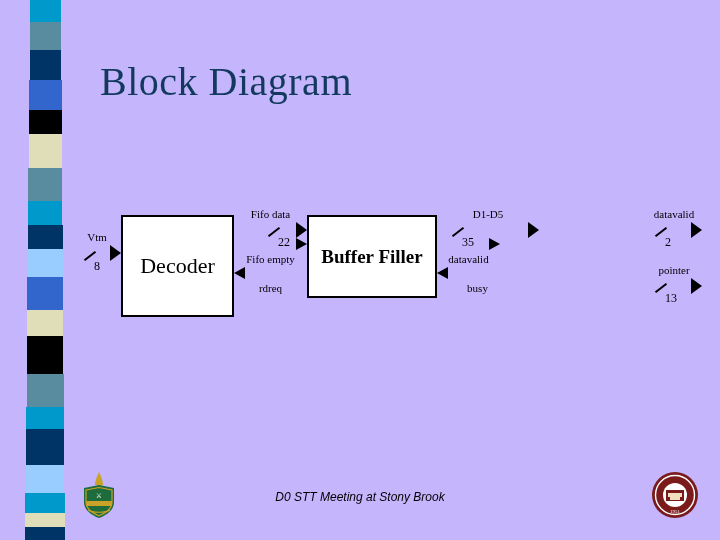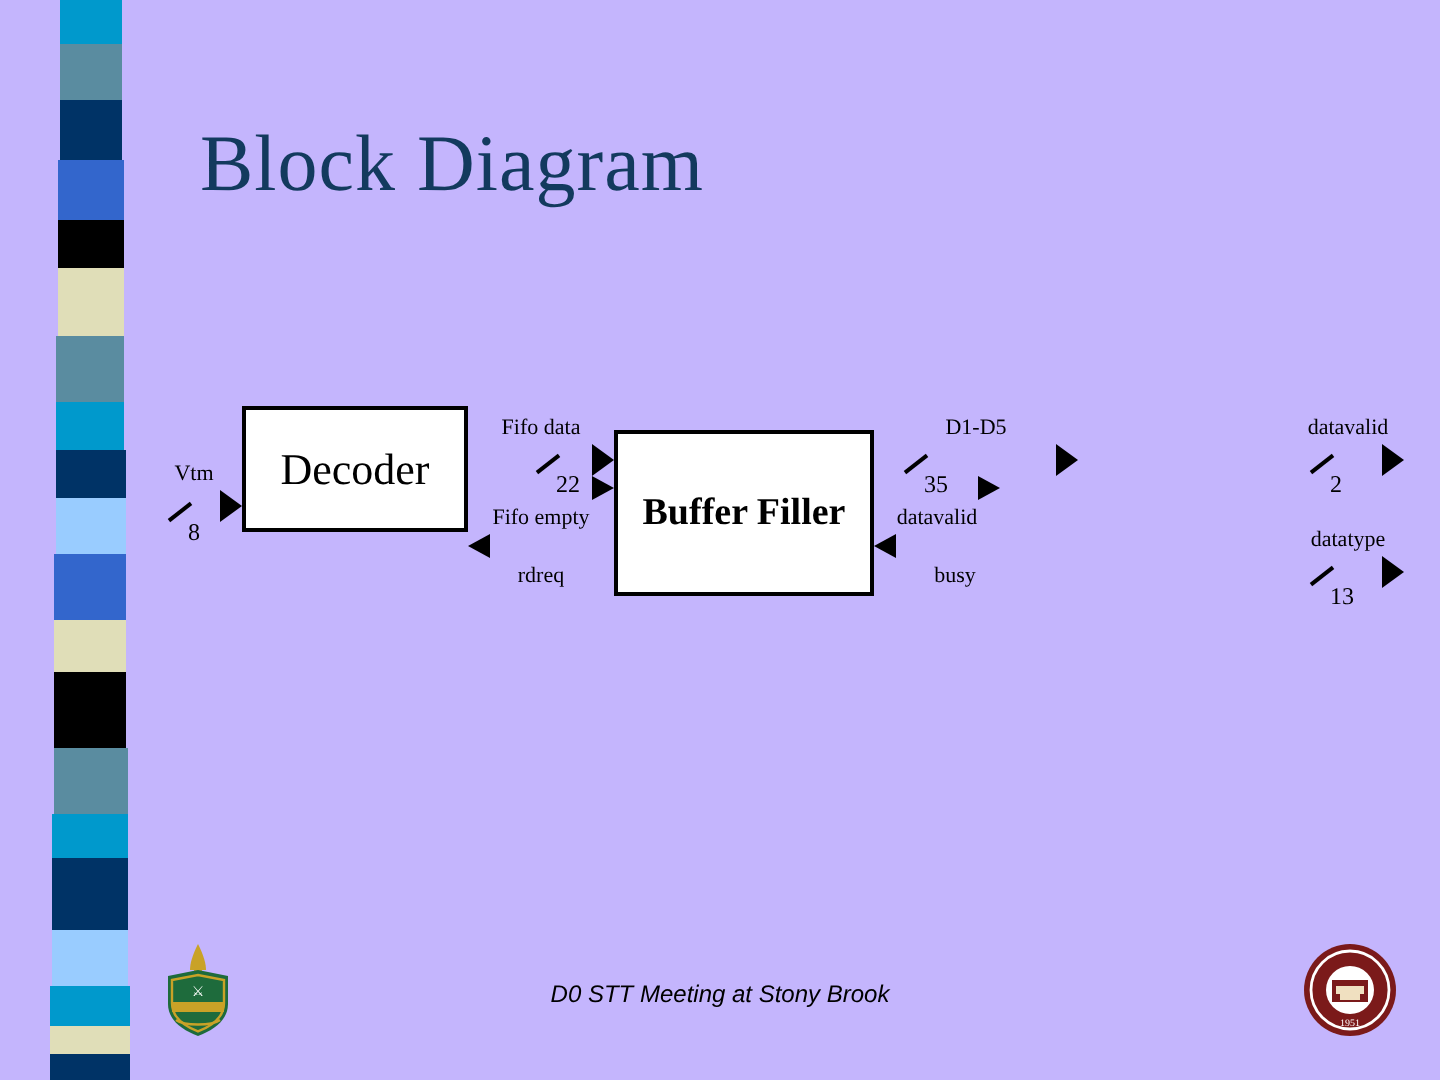--- a/index.html
+++ b/index.html
@@ -44,21 +44,21 @@
     position: absolute;
     border: 2px solid #000000;
     background: #ffffff;
     display: flex;
     align-items: center;
     justify-content: center;
     font-family: "Liberation Serif", serif;
     color: #000000;
     white-space: nowrap;
   }
-  #block-decoder      { left:121px; top:203px; width:113px; height:63px; font-size:22px; }
+  #block-decoder      { left:121px; top:215px; width:113px; height:102px; font-size:22px; }
   #block-buffer-filler{ left:307px; top:215px; width:130px; height:83px; font-size:19px; font-weight:bold; }
   #block-calculator   { left:518px; top:215px; width:128px; height:83px; font-size:22px; }
 
   
   .sig { position: absolute; }
   .sig .line {
     position: absolute;
     left: 0; top: 50%;
     height: 2px;
     background: #000000;
@@ -224,21 +224,21 @@
     <div class="sig-label above">datavalid</div>
     <div class="bus" style="left:8px; top:9px;">
       <div class="slash"></div>
       <div class="width">2</div>
     </div>
   </div>
 
   <div class="sig thick right" style="left:646px; top:278px; width:56px; height:16px;">
     <div class="line"></div>
     <div class="head"></div>
-    <div class="sig-label above">datatype</div>
+    <div class="sig-label above">pointer</div>
     <div class="bus" style="left:8px; top:9px;">
       <div class="slash"></div>
       <div class="width">13</div>
     </div>
   </div>
 
   <div class="footer-line" id="footer-line-1">D0 STT Meeting at Stony Brook</div>
 
   <div class="logo" id="logo-torch">
     <svg viewBox="0 0 46 56" width="46" height="56">

